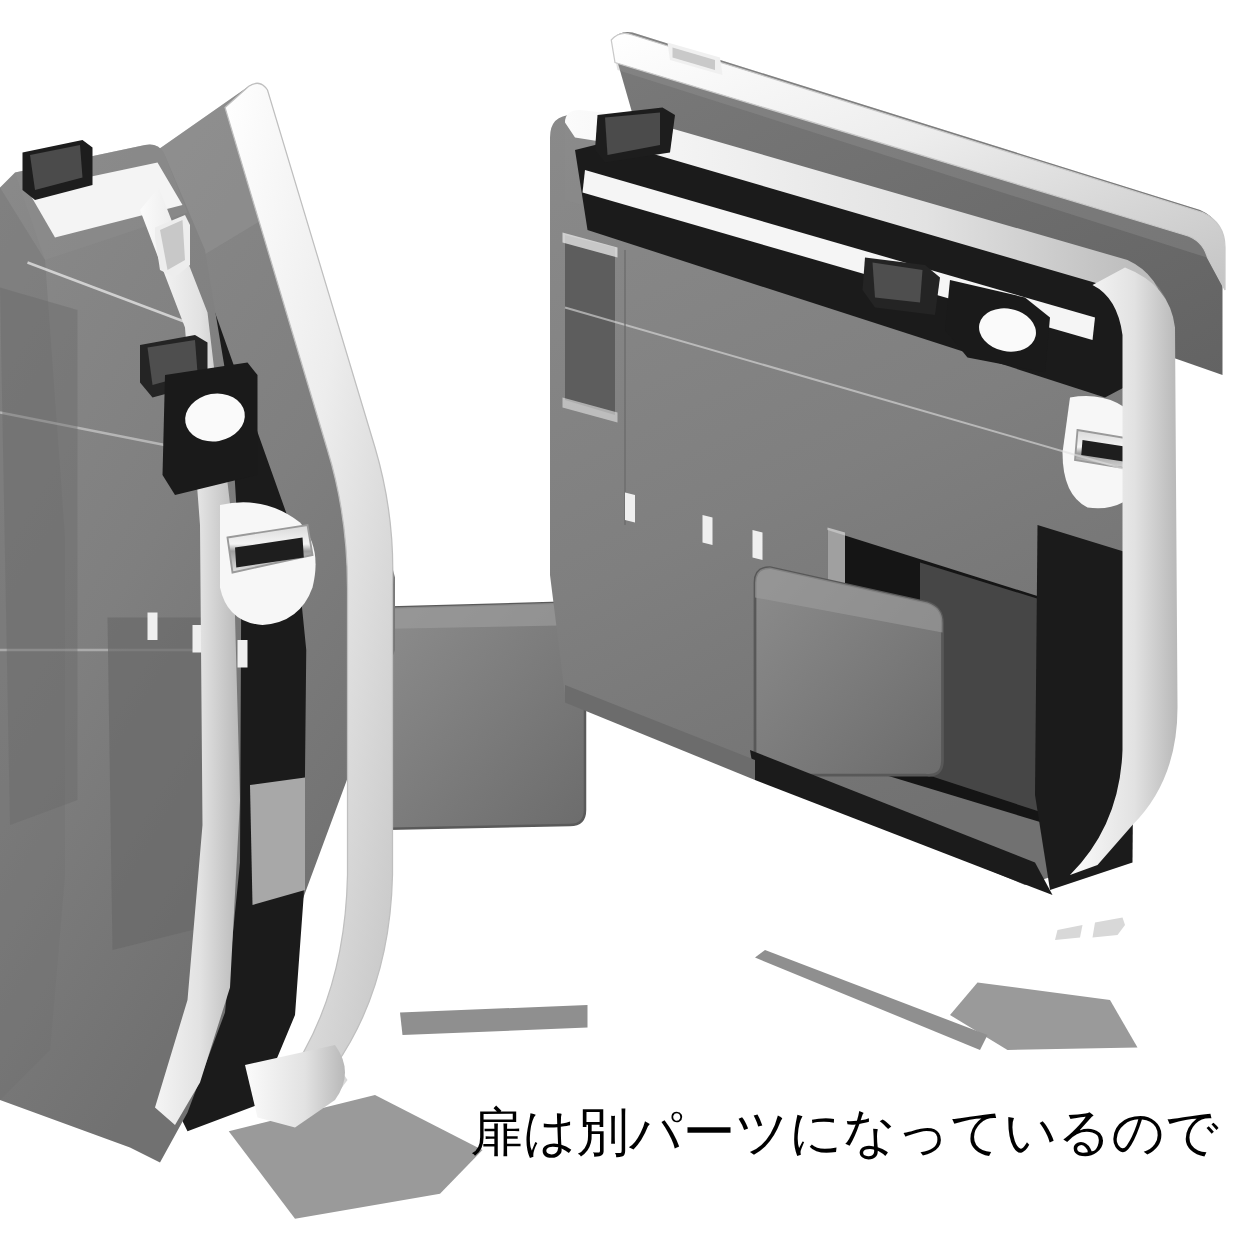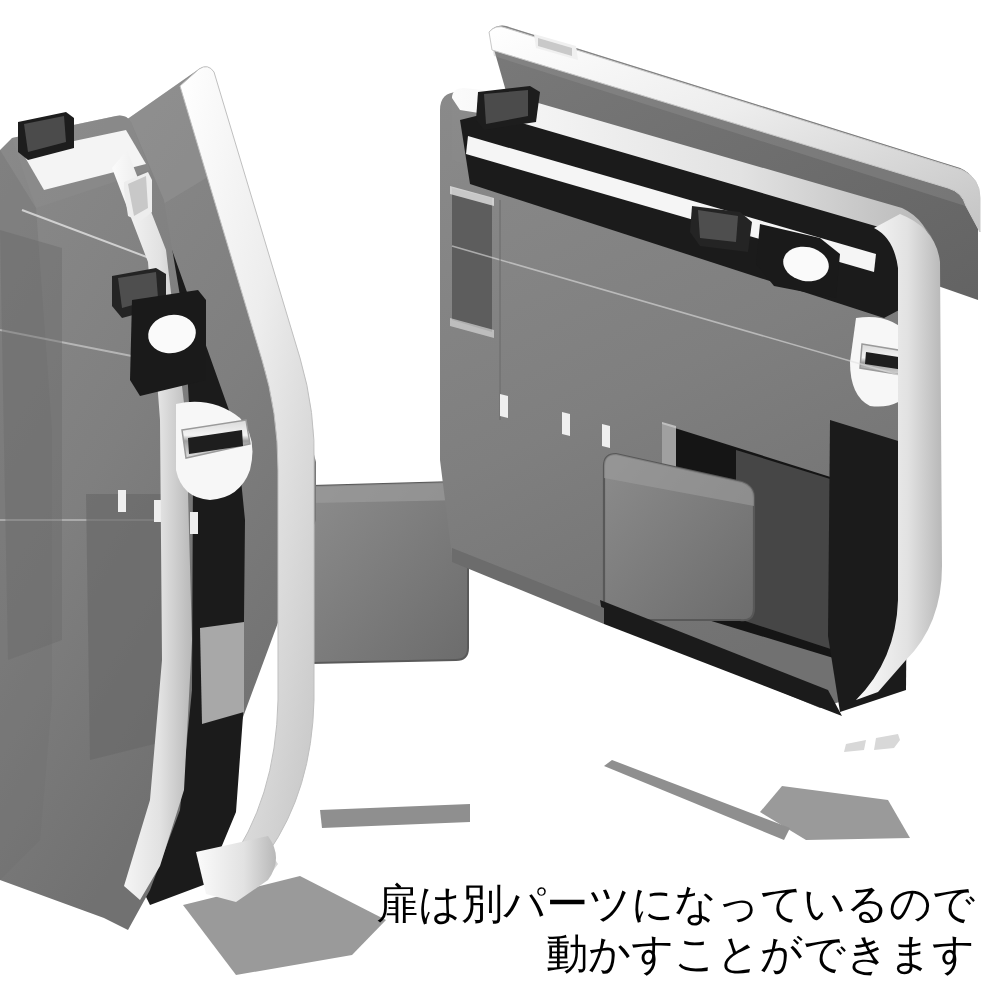--- a/index.html
+++ b/index.html
@@ -14,21 +14,21 @@
   svg#render{position:absolute;left:0;top:0;}
   .caption{
     position:absolute;
     right:25px;
     text-align:right;
     color:#000000;
     font-size:42px;
     line-height:50px;
     letter-spacing:0px;
     white-space:nowrap;
-    font-family:Liberation Mono, monospace;
+    font-family:Liberation Serif, serif;
     margin-left:12px;
   }
   #caption-line-1{top:882px;}
   #caption-line-2{top:932px;}
 </style>
 </head>
 <body>
 
 <div id="stage">
 
@@ -282,15 +282,14 @@
       </g>
 
       <g>
         <path d="M600,600 L828,690 L842,716 L604,624 Z" fill="#1b1b1b"></path>
         <path d="M452,548 L604,608 L604,624 L452,562 Z" fill="#6c6c6c"></path>
       </g>
     </g>
   </svg>
 
   <div class="caption" id="caption-line-1">扉は別パーツになっているので</div>
-  <div class="caption" id="caption-line-2">動かすことができます</div>
 
 </div>
 
 </body></html>

